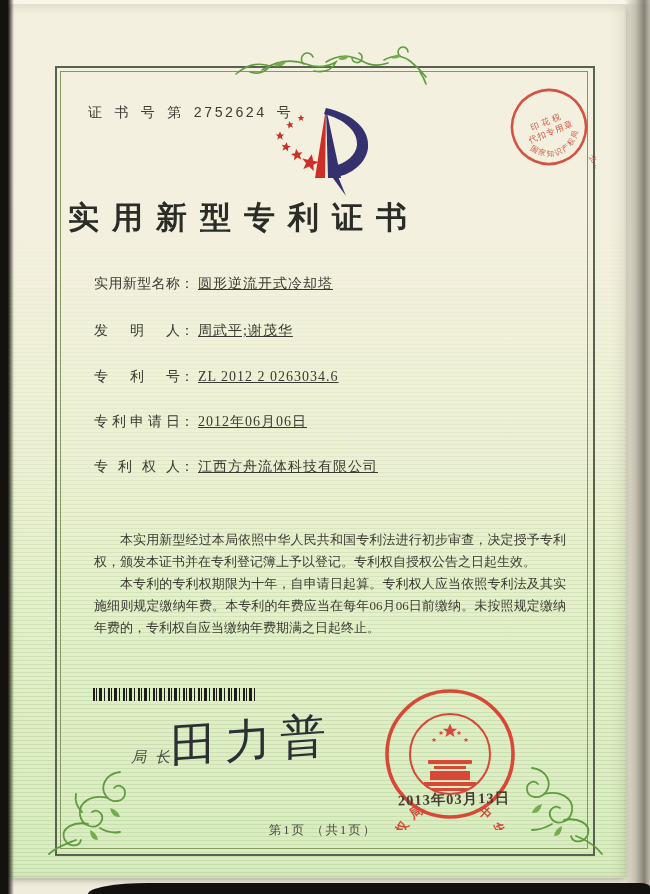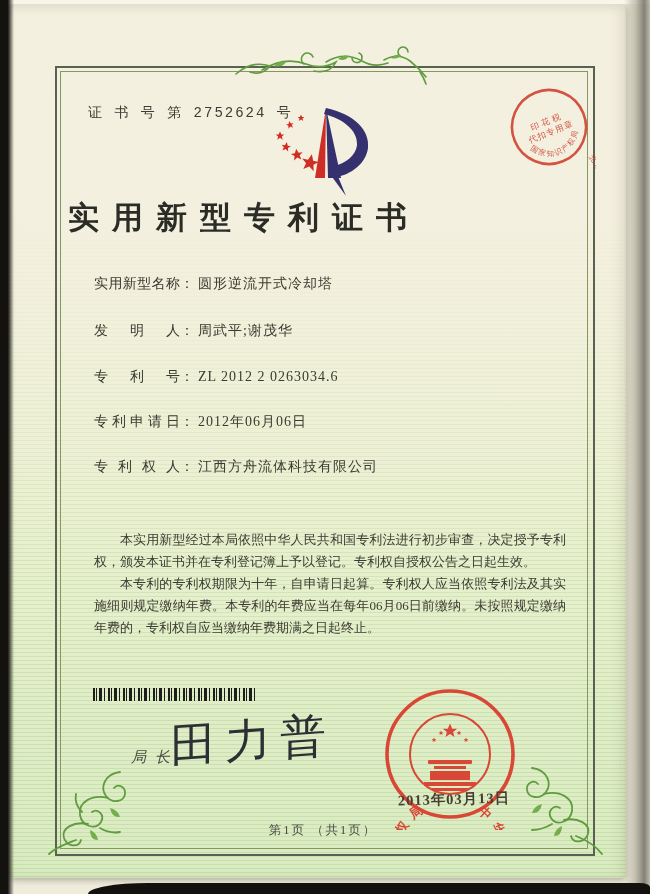--- a/index.html
+++ b/index.html
@@ -19,21 +19,21 @@
       linear-gradient(180deg,#f4f0e0 0%,#eef0d6 45%,#e3efca 72%,#d9ebc0 100%);
     box-shadow:0 2px 6px rgba(60,55,40,.35), inset -6px 0 12px rgba(95,90,65,.10), inset 0 4px 8px rgba(95,90,65,.08);}
   .frame-outer{position:absolute;left:45px;top:62px;width:536px;height:786px;border:2px solid #5a6150;}
   .frame-inner{position:absolute;left:50px;top:67px;width:526px;height:776px;border:1px solid #84995f;}
   .cert-no{position:absolute;left:78px;top:100px;font-size:14px;letter-spacing:2px;color:#3c3c34;font-family:Liberation Mono, monospace;}
   .title{position:absolute;left:45px;top:193px;width:536px;font-size:31px;font-weight:700;
     letter-spacing:13px;text-indent:13px;color:#2b2c26;}
   .field-row{position:absolute;left:84px;font-size:14px;color:#3a3a31;white-space:nowrap;}
   .field-label{display:inline-block;width:86px;text-align:justify;text-align-last:justify;}
   .field-colon{display:inline-block;}
-  .field-value{display:inline-block;padding-left:4px;letter-spacing:1px;}
+  .field-value{display:inline-block;padding-left:4px;letter-spacing:1px;text-decoration:underline;}
   .body-text{position:absolute;left:84px;top:497px;width:472px;font-size:13px;line-height:22px;
     color:#3b3b32;text-align:justify;margin-top:28px;}
   .body-text p{margin:0;text-indent:2em;}
   .barcode{position:absolute;left:83px;top:684px;width:163px;height:13px;
     background:repeating-linear-gradient(90deg,#1d1d1b 0 2px,rgba(0,0,0,0) 2px 3px,#1d1d1b 3px 4px,rgba(0,0,0,0) 4px 6px,#1d1d1b 6px 9px,rgba(0,0,0,0) 9px 11px,#1d1d1b 11px 12px,rgba(0,0,0,0) 12px 15px);}
   .director-label{position:absolute;left:121px;top:744px;font-size:15px;letter-spacing:9px;color:#4a4a42;font-style:italic;}
   .signature{position:absolute;left:160px;top:706px;font-size:46px;letter-spacing:9px;color:#2c2f33;
     transform:rotate(-4deg) skewX(-4deg);font-family:"Liberation Serif",serif;}
   .seal-svg{position:absolute;left:368px;top:678px;}
   .seal-date{position:absolute;left:374px;top:786px;width:140px;text-align:center;font-size:14.5px;font-weight:700;

